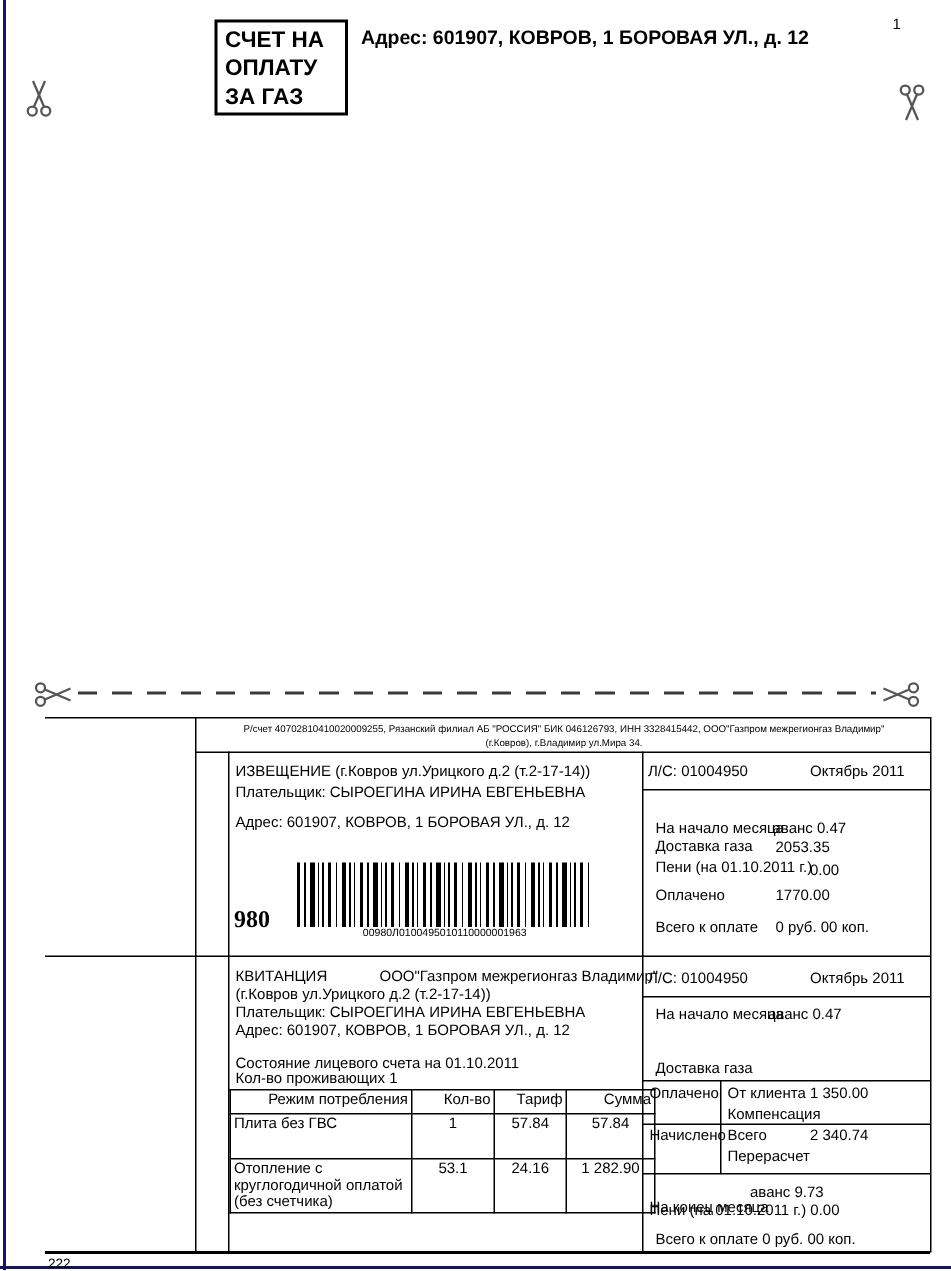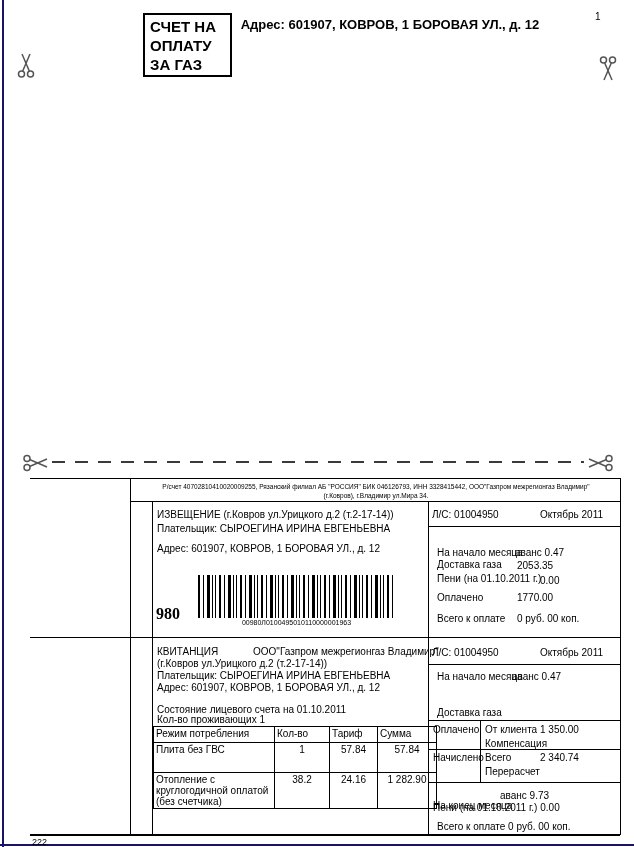--- a/index.html
+++ b/index.html
@@ -43,21 +43,21 @@
       #000 0 2px,#fff 2px 5px,#000 5px 6px,#fff 6px 9px,
       #000 9px 12px,#fff 12px 14px,#000 14px 15px,#fff 15px 17px,
       #000 17px 18px,#fff 18px 21px);}
   .barcode-num{position:absolute;left:198px;top:619px;width:197px;text-align:center;
                font-size:7px;letter-spacing:0;}
 
   table.consume{position:absolute;left:153px;top:726px;border-collapse:collapse;
                 table-layout:fixed;font-size:10px;}
   table.consume td,table.consume th{border:1px solid #000;padding:1px 2px;vertical-align:top;
                 font-weight:normal;line-height:11px;}
-  table.consume th{text-align:left;height:13px;}
+  table.consume th{text-align:right;height:13px;}
   td.cmode{text-align:left;}
   td.cval{text-align:center;}
 </style>
 </head>
 <body>
 
 <div id="page">
 
   <div class="nav-left"></div>
   <div class="nav-bottom"></div>
@@ -155,21 +155,21 @@
       <th style="width:54px">Сумма</th>
     </tr>
     <tr style="height:30px">
       <td class="cmode">Плита без ГВС</td>
       <td class="cval">1</td>
       <td class="cval">57.84</td>
       <td class="cval">57.84</td>
     </tr>
     <tr style="height:31px">
       <td class="cmode" style="white-space:normal">Отопление с круглогодичной оплатой (без счетчика)</td>
-      <td class="cval">38.2</td>
+      <td class="cval">53.1</td>
       <td class="cval">24.16</td>
       <td class="cval">1 282.90</td>
     </tr>
   </tbody>
     </table>
 
   <div class="t" style="left:432px;top:647px">Л/С: 01004950</div>
   <div class="t" style="left:540px;top:647px">Октябрь 2011</div>
   <div class="hl" style="left:428px;top:664px;width:192px"></div>
 

